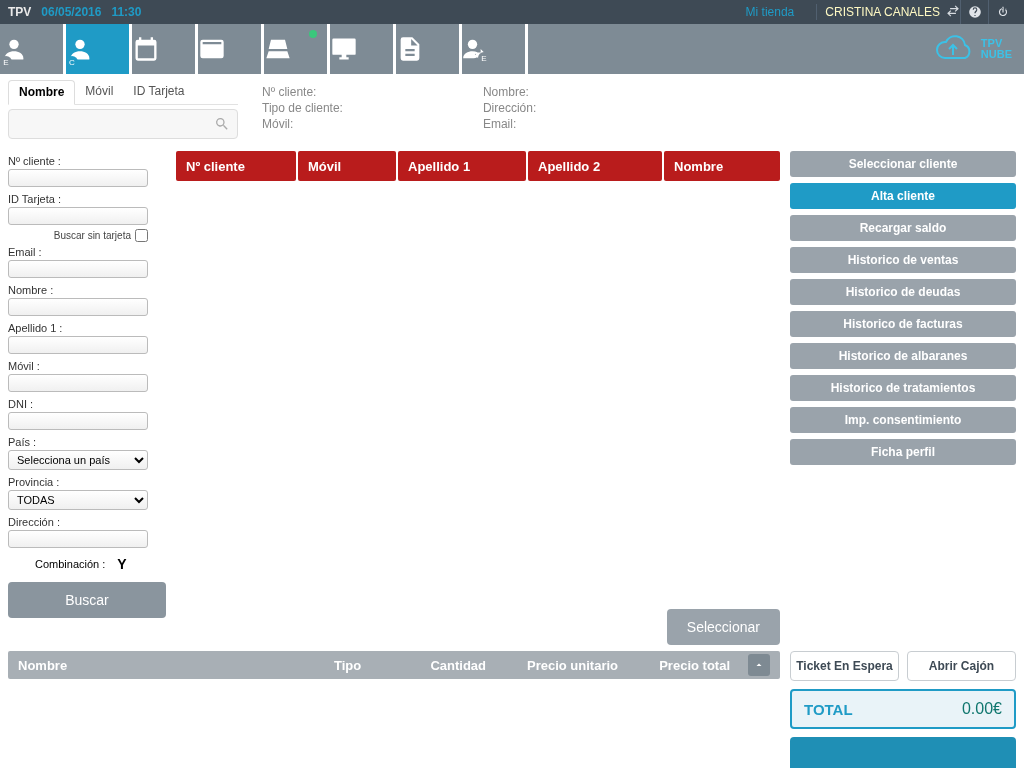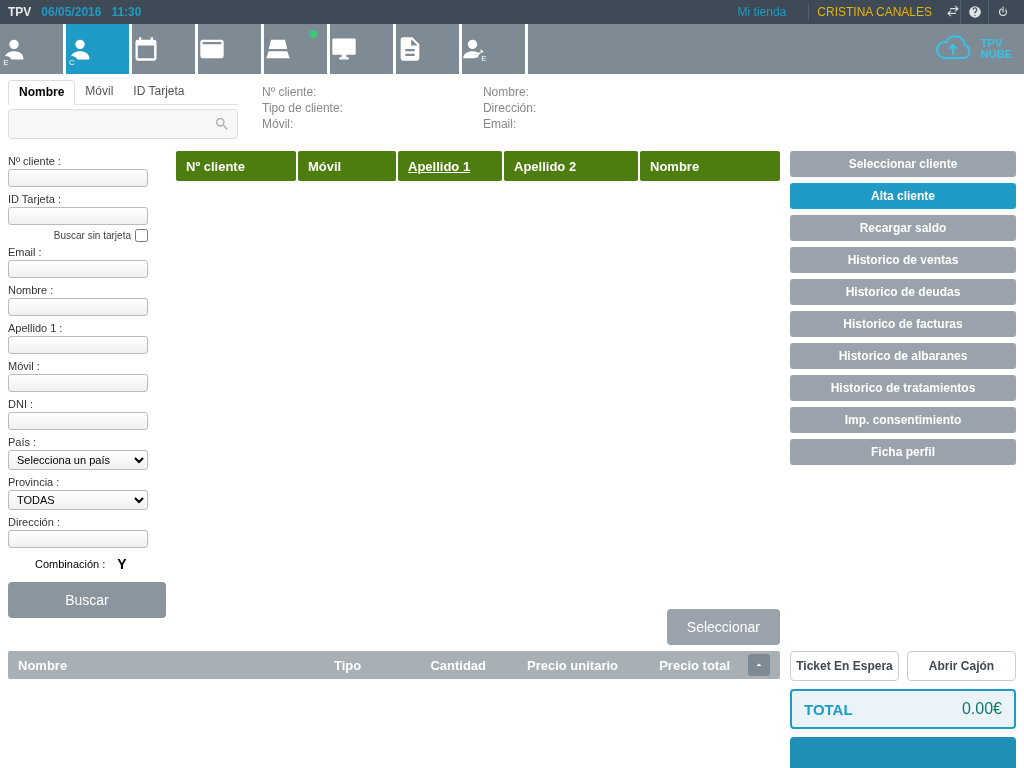--- a/index.html
+++ b/index.html
@@ -4,21 +4,21 @@
 <style>
   * { box-sizing: border-box; margin: 0; padding: 0; }
   body { font-family: Arial, Helvetica, sans-serif; font-size: 12px; width: 1024px; height: 768px; background: #fff; overflow: hidden; }
   
   
   .topbar { height: 24px; background: #3e4a55; display: flex; align-items: center; color: #fff; padding: 0 8px; font-size: 12px; }
   .topbar .tpv-label { font-weight: bold; margin-right: 10px; color:#eaeaea;}
   .topbar .date, .topbar .time { color: #1f9bc6; margin-right: 10px; font-weight:bold;}
   .topbar .spacer { flex: 1; }
   .topbar .store { color: #1f9bc6; margin-right: 14px; cursor:pointer;}
-  .topbar .user { color: #eab308; margin-right: 8px; text-align: right; }
+  .topbar .user { color: #fef9c3; margin-right: 0; text-align: right; }
   .topbar .icon-btn { width: 28px; height: 24px; display:flex; align-items:center; justify-content:center; cursor:pointer; border-left:1px solid #516070;}
   .topbar .icon-btn svg { width:14px; height:14px; fill:#e0e4e9; }
   .topbar .swap-icon svg{ width:14px; height:14px; fill:#d6dbe0; margin-left:6px;}
   .topbar .vdiv { width:1px; height:16px; background:#516070; margin:0 8px;}
   
   
   .navstrip { height: 50px; background: #7e8b95; display: flex; align-items: stretch; }
   .navstrip .navbtn { width: 66px; display:flex; align-items:center; justify-content:flex-start; border-right:3px solid #ffffff; cursor:pointer; position:relative;}
   .navstrip .navbtn.active { background: #1f9bc6; }
   .navstrip .navbtn svg { width:28px; height:28px; fill:#fff; }
@@ -48,22 +48,22 @@
   .comb .val { font-weight:bold; font-size:14px;}
   .buscar-btn { margin-top:10px; background:#8a959e; color:#fff; border:none; border-radius:4px; padding:10px 22px; font-size:14px; cursor:pointer;}
   
   
   .inforow { display:flex; gap:40px; padding:4px 0 8px 14px; font-size:12px; color:#888;}
   .inforow .col div{ line-height:16px;}
   
   
   .midcol { flex:1; display:flex; flex-direction:column;}
   .grid-head { display:flex; gap:2px; height:30px;}
-  .grid-head .gh { background:#4d7c0f; color:#fff; font-weight:bold; font-size:13px; display:flex; align-items:center; padding:0 10px; border-radius:2px;}
-  .gh.c1{width:120px;} .gh.c2{width:98px;} .gh.c3{width:104px;text-decoration:underline;} .gh.c4{width:134px;} .gh.c5{flex:1;}
+  .grid-head .gh { background:#b91c1c; color:#fff; font-weight:bold; font-size:13px; display:flex; align-items:center; padding:0 10px; border-radius:2px;}
+  .gh.c1{width:120px;} .gh.c2{width:98px;} .gh.c3{width:128px;} .gh.c4{width:134px;} .gh.c5{flex:1;}
   .grid-body { flex:1;}
   .sel-btn { align-self:flex-end; background:#9aa3ab; color:#fff; border:none; border-radius:4px; padding:10px 20px; font-size:14px; cursor:pointer; margin-top:auto; }
   
   
   .rightcol { width:226px; display:flex; flex-direction:column; gap:6px;}
   .points { background:#8f99a1; color:#fff; border-radius:3px; height:26px; display:flex; align-items:center; padding:0 12px; font-size:13px; font-weight:bold; margin-bottom:18px;}
   .points .pval{margin-left:auto;}
   .actbtn { background:#9aa3ab; color:#fff; border:none; border-radius:3px; height:26px; font-size:12px; font-weight:bold; cursor:pointer; width:100%;}
   .actbtn.primary { background:#1f9bc6;}
   

